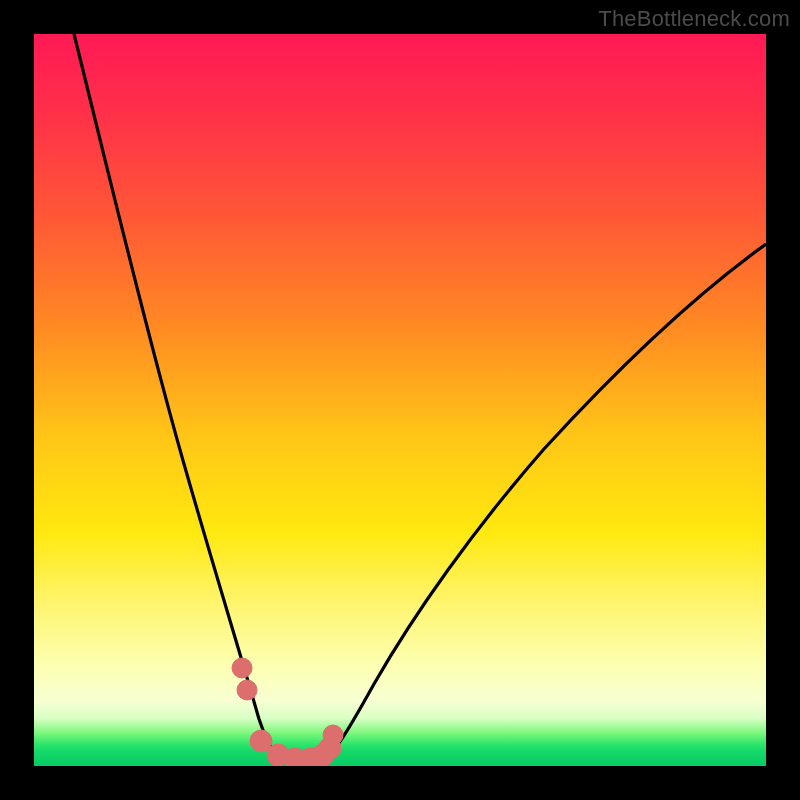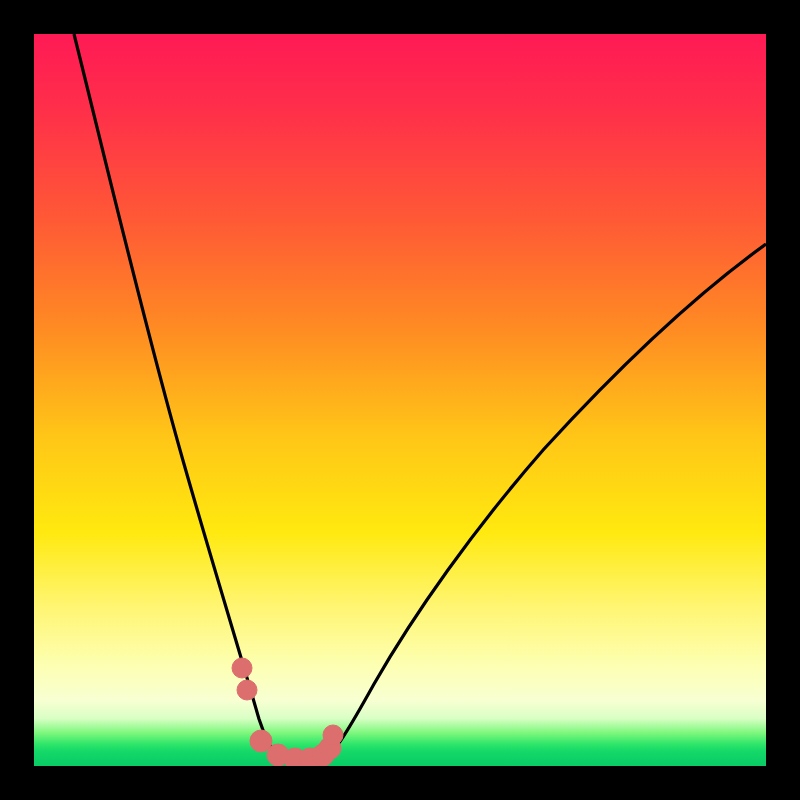--- a/index.html
+++ b/index.html
@@ -88,13 +88,14 @@
         <circle cx="244" cy="721" r="11"></circle>
         <circle cx="261" cy="725" r="11"></circle>
         <circle cx="276" cy="725" r="11"></circle>
         <circle cx="289" cy="721" r="11"></circle>
         <circle cx="296" cy="714" r="11"></circle>
         <circle cx="299" cy="701" r="10"></circle>
       </g>
     </svg>
   </div>
 
+  <div class="watermark">TheBottleneck.com</div>
 </div>
 
 </body></html>

